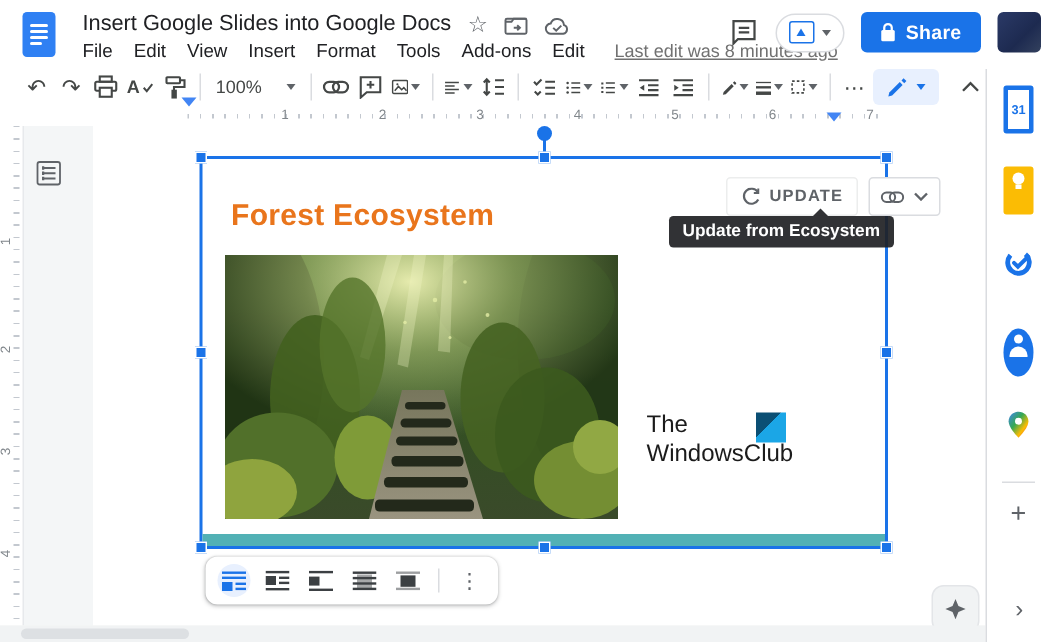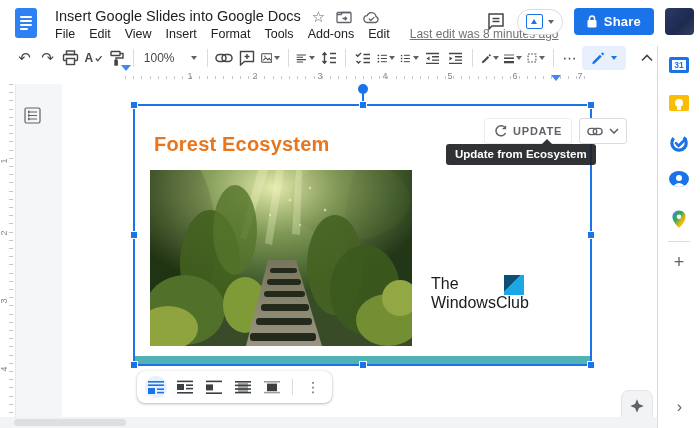--- a/index.html
+++ b/index.html
@@ -82,21 +82,21 @@
   .wrapbar{position:absolute;left:75px;top:287px;height:32px;background:#fff;border-radius:8px;box-shadow:0 1px 3px rgba(60,64,67,.35),0 0 1px rgba(60,64,67,.2);display:flex;align-items:center;padding:0 8px;gap:7px;z-index:8;}
   .wi{width:22px;height:22px;display:flex;align-items:center;justify-content:center;color:#3c4043;}
   .wi.sel-w{background:#e8f0fe;border-radius:50%;color:#1a73e8;}
   .wrapbar .sep{height:16px;margin:0 2px;}
   .dots-v{font-size:14px;color:#5f6368;line-height:14px;}
 
   .explore-btn{position:absolute;left:621px;top:306px;width:30px;height:30px;border-radius:8px;background:#f1f3f4;border:1px solid #e3e5e8;display:flex;align-items:center;justify-content:center;color:#5f6368;}
 
   
   .sidebar{position:absolute;right:0;top:46px;width:43px;height:382px;background:#fff;border-left:1px solid #dadce0;display:flex;flex-direction:column;align-items:center;padding-top:11px;gap:22px;box-sizing:border-box;}
-  .sb-ic{width:20px;height:16px;position:relative;flex:0 0 auto;}
+  .sb-ic{width:20px;height:32px;position:relative;flex:0 0 auto;}
   .cal{background:#1a73e8;border-radius:2px;}
   .cal .inner{position:absolute;left:3px;top:3px;right:3px;bottom:3px;background:#fff;display:flex;align-items:center;justify-content:center;font-size:8.5px;font-weight:bold;color:#1a73e8;}
   .keep{background:#fbbc04;border-radius:2px;}
   .keep .bulb{position:absolute;left:6px;top:4px;width:8px;height:8px;border-radius:50%;background:#fff;}
   .keep .base{position:absolute;left:8px;top:12px;width:4px;height:3px;background:#fff;}
   .contacts{background:#1a73e8;border-radius:50%;overflow:hidden;}
   .contacts .head{position:absolute;left:7px;top:4px;width:6px;height:6px;border-radius:50%;background:#fff;}
   .contacts .shoulders{position:absolute;left:4px;top:12px;width:12px;height:7px;border-radius:6px 6px 0 0;background:#fff;}
   .sb-divider{width:22px;height:1px;background:#dadce0;flex:0 0 auto;margin:-6px 0;}
   .sb-plus{font-size:18px;color:#5f6368;line-height:16px;margin-top:-4px;}

